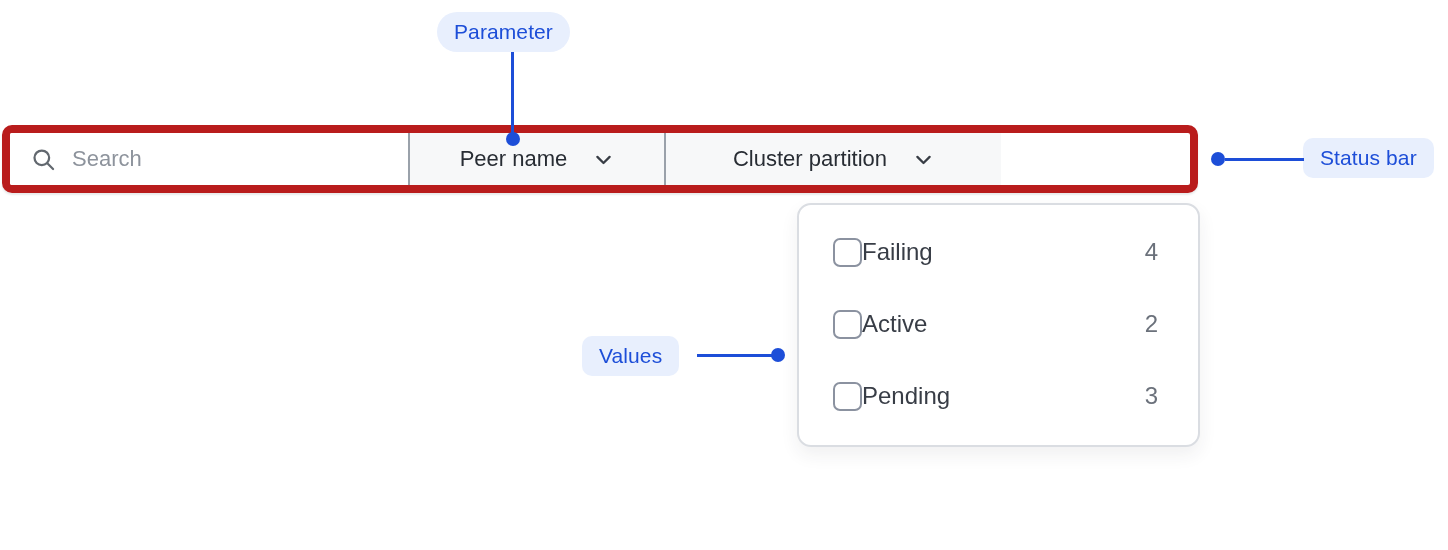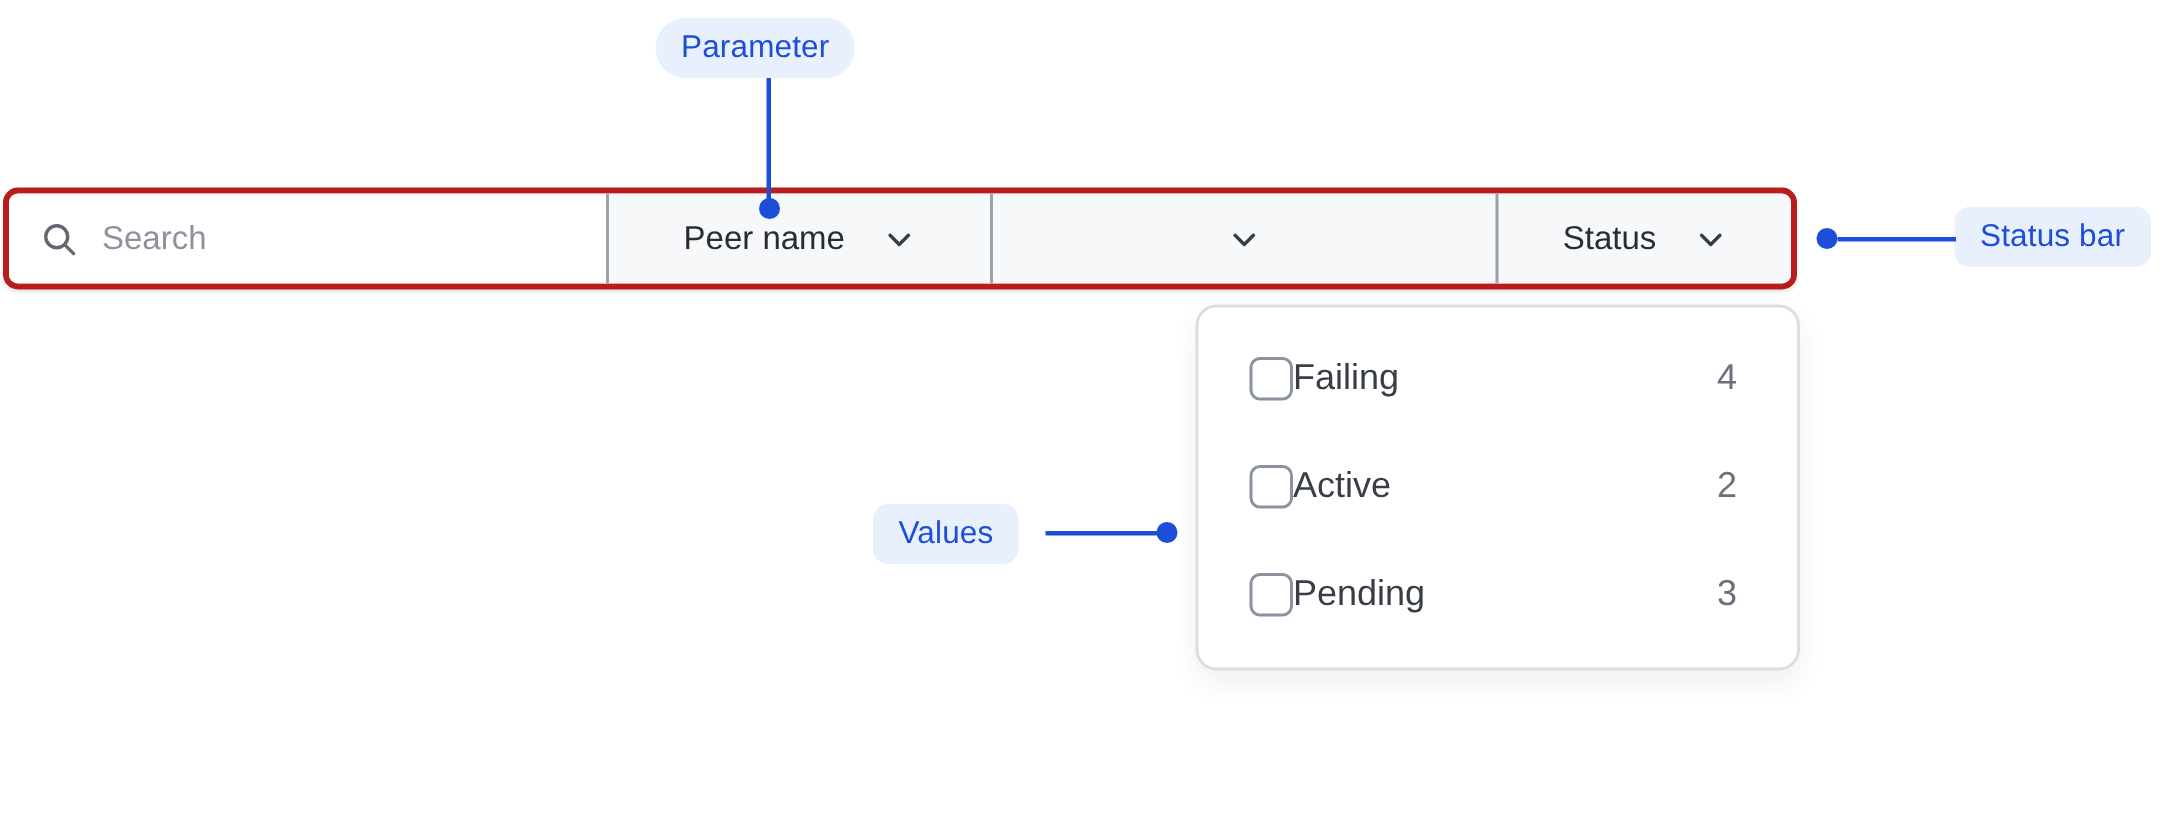--- a/index.html
+++ b/index.html
@@ -44,21 +44,21 @@
   }
   .dot-param  { left: 506px;  top: 132px; }
   .dot-filter { left: 1211px; top: 152px; }
   .dot-values { left: 771px;  top: 348px; }
 
   
   .filter-bar {
     position: absolute;
     left: 2px; top: 125px;
     width: 1196px; height: 68px;
-    border: 4px solid #b91c1c;
+    border: 8px solid #b91c1c;
     border-radius: 10px;
     background: #ffffff;
     display: flex;
     overflow: hidden;
     box-shadow: 0 2px 2px rgba(40, 45, 52, 0.10);
   }
   .search-section {
     flex: 0 0 398px;
     display: flex;
     align-items: center;
@@ -155,31 +155,26 @@
     </div>
 
     <button class="dropdown-btn dd-peer">
       <span>Peer name</span>
       <svg width="21" height="21" viewBox="0 0 24 24" fill="none" stroke="#383d45" stroke-width="2.6" stroke-linecap="round" stroke-linejoin="round">
         <polyline points="5,9 12,16 19,9"></polyline>
       </svg>
     </button>
 
     <button class="dropdown-btn dd-cluster">
+      <span>Cluster partition</span>
       <svg width="21" height="21" viewBox="0 0 24 24" fill="none" stroke="#383d45" stroke-width="2.6" stroke-linecap="round" stroke-linejoin="round">
         <polyline points="5,9 12,16 19,9"></polyline>
       </svg>
     </button>
 
-    <button class="dropdown-btn dd-status">
-      <span>Status</span>
-      <svg width="21" height="21" viewBox="0 0 24 24" fill="none" stroke="#383d45" stroke-width="2.6" stroke-linecap="round" stroke-linejoin="round">
-        <polyline points="5,9 12,16 19,9"></polyline>
-      </svg>
-    </button>
   </div>
 
   <div class="conn conn-filter-line"></div>
   <div class="dot dot-filter"></div>
   <span class="badge badge-filterbar">
     <span>Status bar</span>
   </span>
 
   <span class="badge badge-values">
     <span>Values</span>

